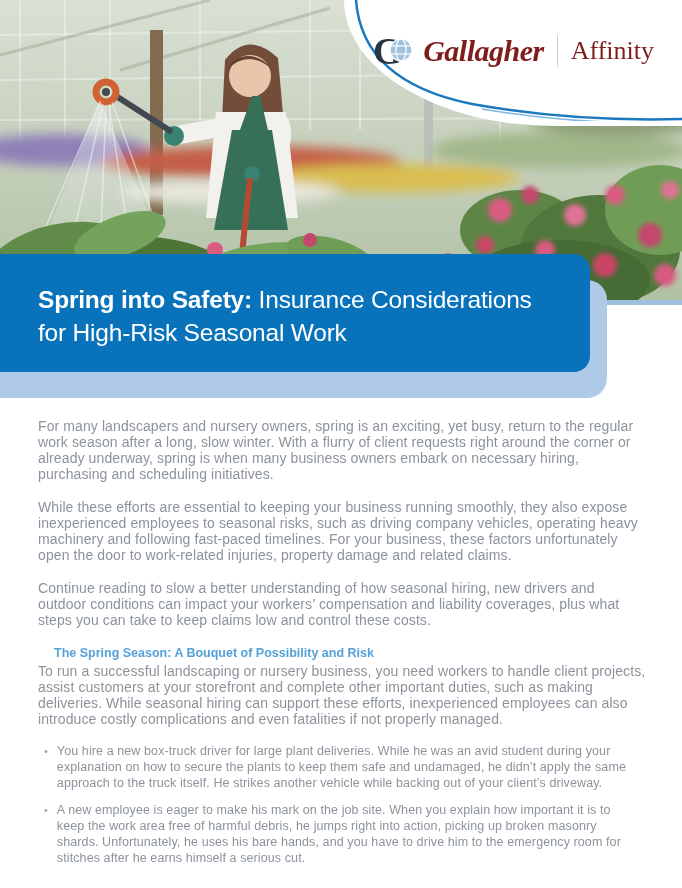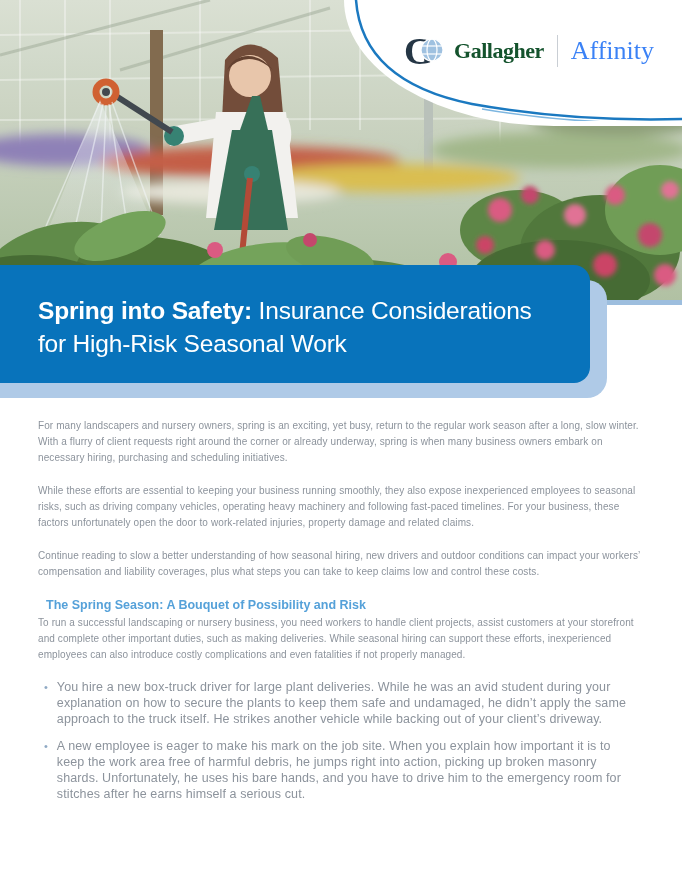--- a/index.html
+++ b/index.html
@@ -22,53 +22,53 @@
     position:absolute; top:0; right:0; width:330px; height:121px; z-index:6;
     pointer-events:none;
   }
   .logo-row {
     position:absolute; top:33px; right:28px; z-index:7;
     display:flex; align-items:center; gap:9px;
   }
   .gmark { width:40px; height:36px; }
   .brand-name {
     font-family:"Liberation Serif", serif; font-weight:bold;
-    font-size:22px; color:#14532d; letter-spacing:-0.5px;
+    font-size:30px; color:#7f1d1d; letter-spacing:-0.5px;font-style:italic;
   }
   .logo-divider { width:1px; height:32px; background:#c9ced4; margin:0 4px; }
   .brand-suffix {
     font-family:"Liberation Serif", serif; font-weight:normal;
-    font-size:26px; color:#3b82f6;
+    font-size:26px; color:#7f1d1d;
   }
 
   
   .banner-shadow {
     position:absolute; top:280px; left:0; width:607px; height:118px;
     background:#AFCAE7; border-radius:0 20px 20px 0; z-index:8;
   }
   .banner {
-    position:absolute; top:265px; left:0; width:590px; height:118px;
+    position:absolute; top:254px; left:0; width:590px; height:118px;
     background:#0873BB; border-radius:0 16px 16px 0; z-index:9;
     padding:29px 0 0 38px;
   }
   .banner h1 {
     width:505px; color:#ffffff; font-size:24.5px; line-height:33px;
     font-weight:normal; letter-spacing:-0.2px;
   }
   .banner h1 .t-bold { font-weight:bold; }
 
   
   .content { position:absolute; top:418px; left:38px; width:608px; z-index:2; }
   .content p {
-    font-size:10px; line-height:16px; color:#8C939C;
+    font-size:14px; line-height:16px; color:#8C939C;
     letter-spacing:0.1px; margin:0 0 17px 0;
   }
   .content h2 {
     font-size:12.5px; line-height:16px; font-weight:bold; color:#55A1D9;
-    margin:0 0 2px 8px;
+    margin:0 0 2px 16px;
   }
   .scenario-list { list-style:none; margin-top:-1px; }
   .scenario-list li {
     display:flex; gap:9px; margin:0 0 11px 0; padding-left:6px;
   }
   .scenario-list .dot {
     color:#8FA9C4; font-size:11px; line-height:16px; flex:0 0 auto;
   }
   .scenario-list .b-text {
     font-size:12.5px; line-height:16px; color:#8C939C; letter-spacing:0.1px;

